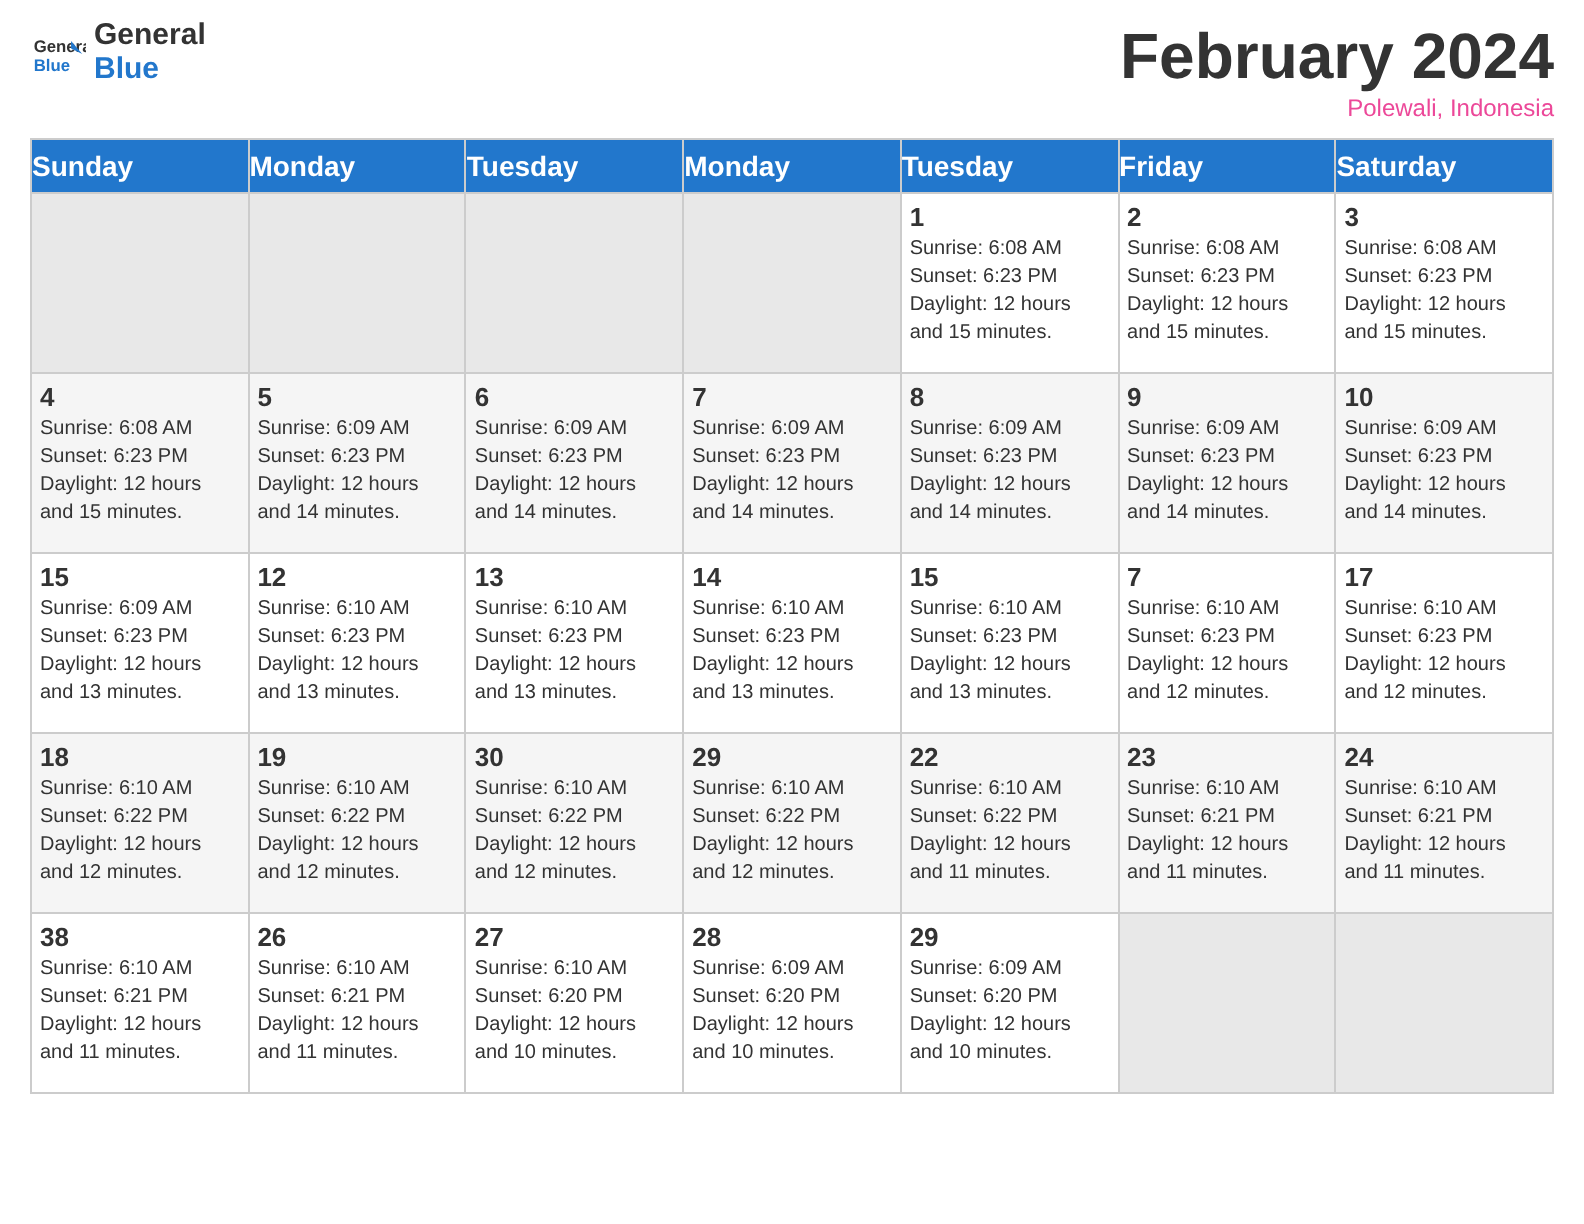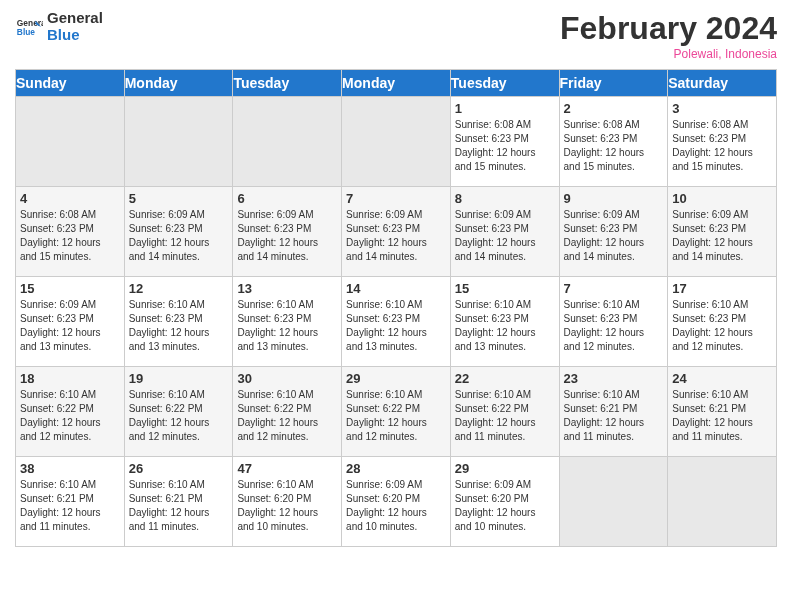--- a/index.html
+++ b/index.html
@@ -277,21 +277,21 @@
 Sunset: 6:21 PM
 Daylight: 12 hours and 11 minutes.</div>
         </td>
         <td>
           <div class="day-num">26</div>
           <div class="day-info" style="white-space: pre-line;">Sunrise: 6:10 AM
 Sunset: 6:21 PM
 Daylight: 12 hours and 11 minutes.</div>
         </td>
         <td>
-          <div class="day-num">47</div>
+          <div class="day-num">27</div>
           <div class="day-info" style="white-space: pre-line;">Sunrise: 6:10 AM
 Sunset: 6:20 PM
 Daylight: 12 hours and 10 minutes.</div>
         </td>
         <td>
           <div class="day-num">28</div>
           <div class="day-info" style="white-space: pre-line;">Sunrise: 6:09 AM
 Sunset: 6:20 PM
 Daylight: 12 hours and 10 minutes.</div>
         </td>

